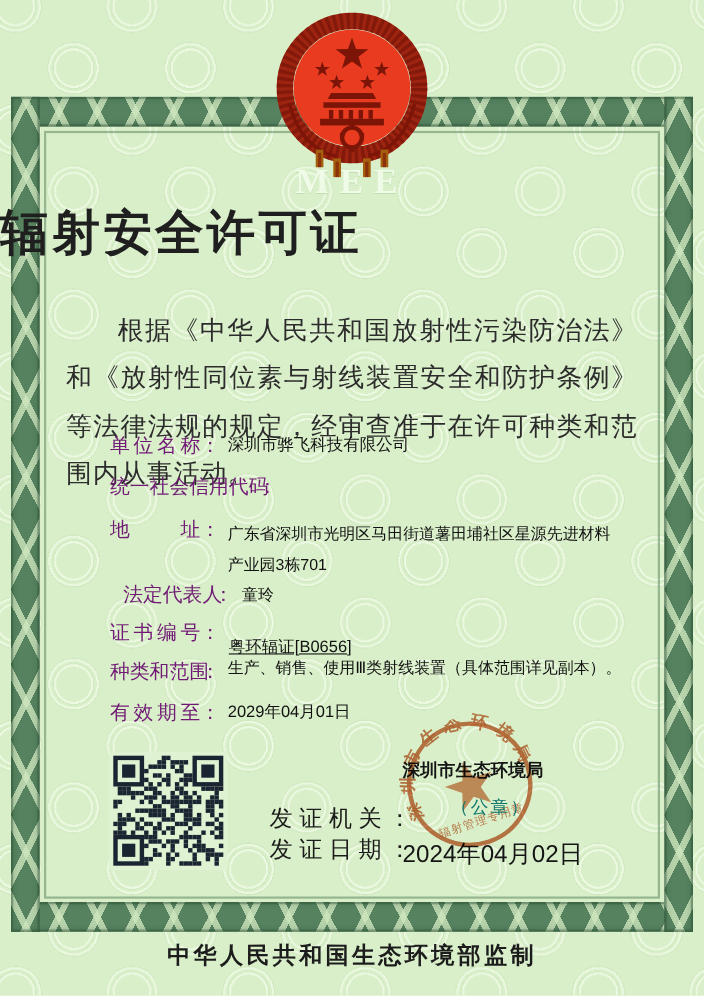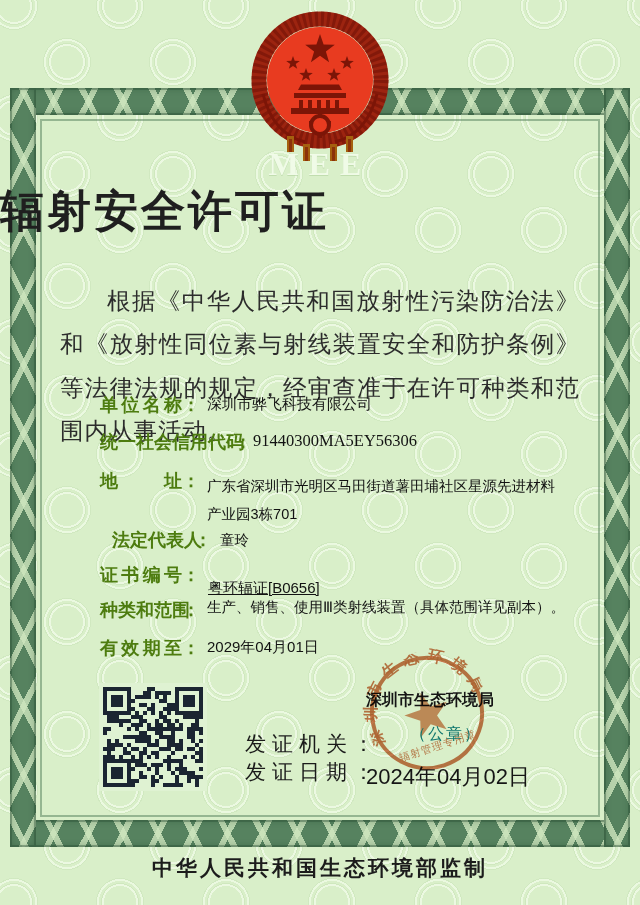--- a/index.html
+++ b/index.html
@@ -46,21 +46,21 @@
     position:absolute;z-index:2;left:0;top:182px;width:100%;text-align:left;
     font-family:"Liberation Serif",serif;font-weight:bold;
     font-size:44px;letter-spacing:3px;color:#1f1f1f;
   }
   .intro{
     position:absolute;z-index:2;left:60px;top:256px;width:520px;
     font-family:"Liberation Serif",serif;font-size:23.5px;line-height:43.5px;
     letter-spacing:1px;color:#2c2c2c;text-indent:2em;text-align:justify;
   }
   .row{position:absolute;z-index:2;left:100px;}
-  .lbl{font-weight:bold;font-size:18px;color:#4d7c0f;white-space:nowrap;}
+  .lbl{font-weight:normal;font-size:18px;color:#701a75;white-space:nowrap;}
   .lbl .jt{display:inline-block;text-align:justify;text-align-last:justify;vertical-align:bottom;width:82px;}
   .lbl .jt.wide{width:134px;}
   .val{font-size:15px;color:#121212;}
   .val.serif{font-family:"Liberation Serif",serif;font-size:16.5px;}
   .r-name{top:393px;}      .r-name .val{position:absolute;left:107px;top:2px;white-space:nowrap;}
   .r-code{top:430px;}      .r-code .val{position:absolute;left:153px;top:1px;white-space:nowrap;}
   .r-addr{top:469px;}      .r-addr .val{position:absolute;left:107px;top:3px;width:354px;font-size:14.5px;line-height:28px;}
   .r-legal{top:528px;margin-left:12px;}     .r-legal .val{position:absolute;left:108px;top:3px;font-size:14.5px;white-space:nowrap;}
   .r-certno{top:563px;}    .r-certno .val{position:absolute;left:108px;top:16px;font-size:15px;white-space:nowrap;text-decoration:underline;}
   .r-scope{top:598px;}     .r-scope .val{position:absolute;left:107px;top:0px;width:360px;font-size:14.5px;white-space:nowrap;}
@@ -144,21 +144,20 @@
 
 <p class="intro">根据《中华人民共和国放射性污染防治法》和《放射性同位素与射线装置安全和防护条例》等法律法规的规定，经审查准于在许可种类和范围内从事活动。</p>
 
 <div class="row r-name">
   <span class="lbl"><span class="jt">单位名称</span><span>：</span></span>
   <span class="val">深圳市骅飞科技有限公司</span>
 </div>
 
 <div class="row r-code">
   <span class="lbl"><span class="jt wide">统一社会信用代码</span><span>：</span></span>
-  <span class="val serif">91440300MA5EY56306</span>
 </div>
 
 <div class="row r-addr">
   <span class="lbl"><span class="jt">地址</span><span>：</span></span>
   <span class="val">广东省深圳市光明区马田街道薯田埔社区星源先进材料产业园3栋701</span>
 </div>
 
 <div class="row r-legal">
   <span class="lbl"><span class="jt">法定代表人</span><span>：</span></span>
   <span class="val">童玲</span>

